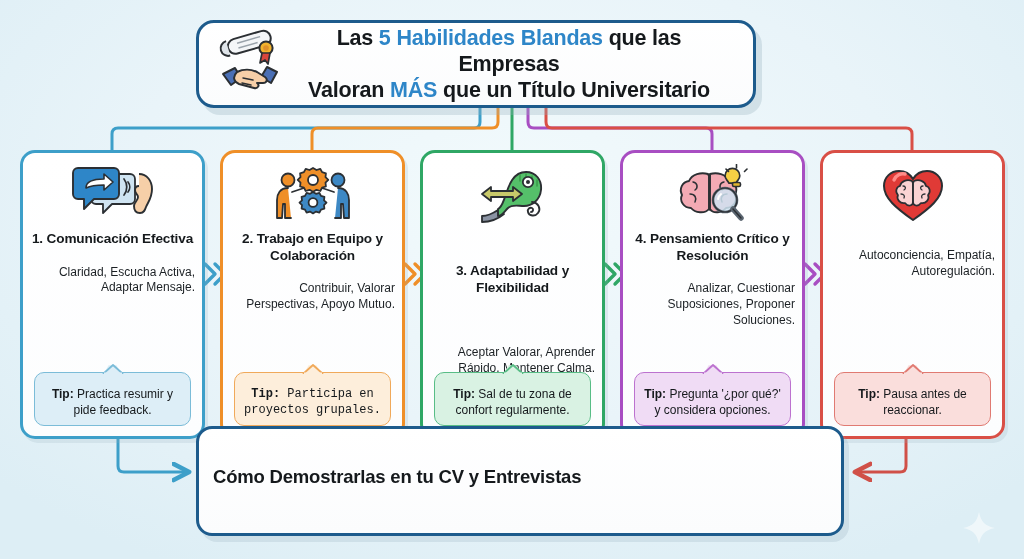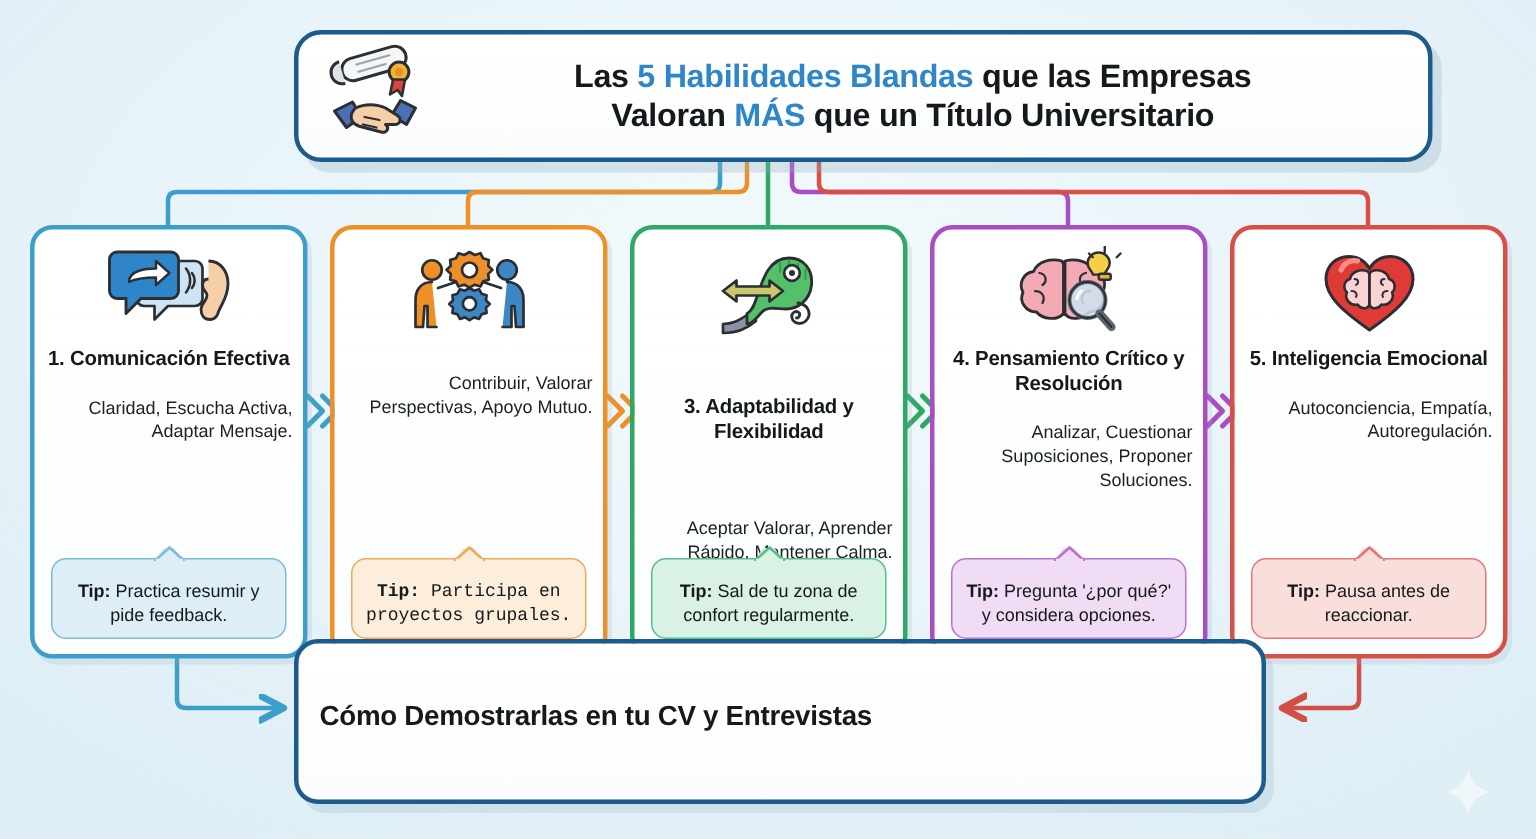--- a/index.html
+++ b/index.html
@@ -10,21 +10,21 @@
       radial-gradient(ellipse 700px 420px at 50% 35%, #f2fafc 0%, #e9f4f9 55%, #ddeef5 100%),
       #e6f2f7;
     position:relative;
     color:#15191c;
   }
   .stage{ position:absolute; inset:0; }
   svg.wires{ position:absolute; left:0; top:0; width:1024px; height:559px; pointer-events:none; }
 
   
   .title-card{
-    position:absolute; left:196px; top:20px; width:759px; height:88px;
+    position:absolute; left:196px; top:20px; width:560px; height:88px;
     background:linear-gradient(180deg,#ffffff 0%,#fbfcfd 100%);
     border:3.5px solid #1d5b8c; border-radius:18px;
     box-shadow:6px 7px 0 rgba(150,175,190,.30);
     display:flex; align-items:center; padding:0 16px 0 14px; z-index:6;
   }
   .title-icon{ width:74px; height:72px; flex:0 0 74px; }
   .title-text{ flex:1; text-align:center; font-size:21.5px; font-weight:700; line-height:1.22;
     letter-spacing:-.2px; padding-right:6px; }
   .hl{ color:#2e86c8; }
 
@@ -198,20 +198,21 @@
         <path d="M45,4 l3.5,2 l3.8,-1.2 l1.8,3.4 l3.8,1.1 l-0.4,3.9 l2.8,2.7 l-2.8,2.7 l0.4,3.9
                  l-3.8,1.1 l-1.8,3.4 l-3.8,-1.2 l-3.5,2 l-3.5,-2 l-3.8,1.2 l-1.8,-3.4 l-3.8,-1.1
                  l0.4,-3.9 l-2.8,-2.7 l2.8,-2.7 l-0.4,-3.9 l3.8,-1.1 l1.8,-3.4 l3.8,1.2Z" fill="#ef8f28"></path>
         <circle cx="45" cy="16" r="5" fill="#ffffff"></circle>
         <path d="M45,28 l3,1.8 l3.4,-1 l1.6,3 l3.4,1 l-0.4,3.5 l2.5,2.4 l-2.5,2.4 l0.4,3.5
                  l-3.4,1 l-1.6,3 l-3.4,-1 l-3,1.8 l-3,-1.8 l-3.4,1 l-1.6,-3 l-3.4,-1 l0.4,-3.5
                  l-2.5,-2.4 l2.5,-2.4 l-0.4,-3.5 l3.4,-1 l1.6,-3 l3.4,1Z" fill="#3d88c4"></path>
         <circle cx="45" cy="38.5" r="4.4" fill="#ffffff"></circle>
       </g>
     </svg>
+    <div class="card-title">2. Trabajo en Equipo y Colaboración</div>
     <div class="card-desc">Contribuir, Valorar Perspectivas, Apoyo Mutuo.</div>
     <div class="tip t2">
       <svg class="tipnotch" viewBox="0 0 22 10">
         <path d="M1,10 L11,1 L21,10" fill="#fdeedb" stroke="#f0a95a" stroke-width="1.8" stroke-linejoin="round"></path>
         <rect x="2" y="8.5" width="18" height="3" fill="#fdeedb"></rect>
       </svg>
       <b>Tip:</b><span> Participa en proyectos grupales.</span>
     </div>
   </div>
 
@@ -289,21 +290,20 @@
       <path d="M46,17 C51,15 57,17 58,22 C62,23 63,28 60,31 C62,35 58,40 53,39
                C50,43 45,42 45,38 L45,19Z" fill="#fbd3d3" stroke="#2b2f33" stroke-width="1.7" stroke-linejoin="round"></path>
       <g fill="none" stroke="#2b2f33" stroke-width="1.3" stroke-linecap="round">
         <path d="M45,18 L45,40"></path>
         <path d="M35,22 c3,0 3,3 1,4"></path>
           <path d="M33,30 c3,0 4,2 3,4"></path>
         <path d="M55,22 c-3,0 -3,3 -1,4"></path>
           <path d="M57,30 c-3,0 -4,2 -3,4"></path>
       </g>
     </svg>
-    <div class="card-title">5. Inteligencia Emocional</div>
     <div class="card-desc">Autoconciencia, Empatía, Autoregulación.</div>
     <div class="tip t5">
       <svg class="tipnotch" viewBox="0 0 22 10">
         <path d="M1,10 L11,1 L21,10" fill="#fadedc" stroke="#e07a72" stroke-width="1.8" stroke-linejoin="round"></path>
         <rect x="2" y="8.5" width="18" height="3" fill="#fadedc"></rect>
       </svg>
       <b>Tip:</b><span> Pausa antes de reaccionar.</span>
     </div>
   </div>
 

